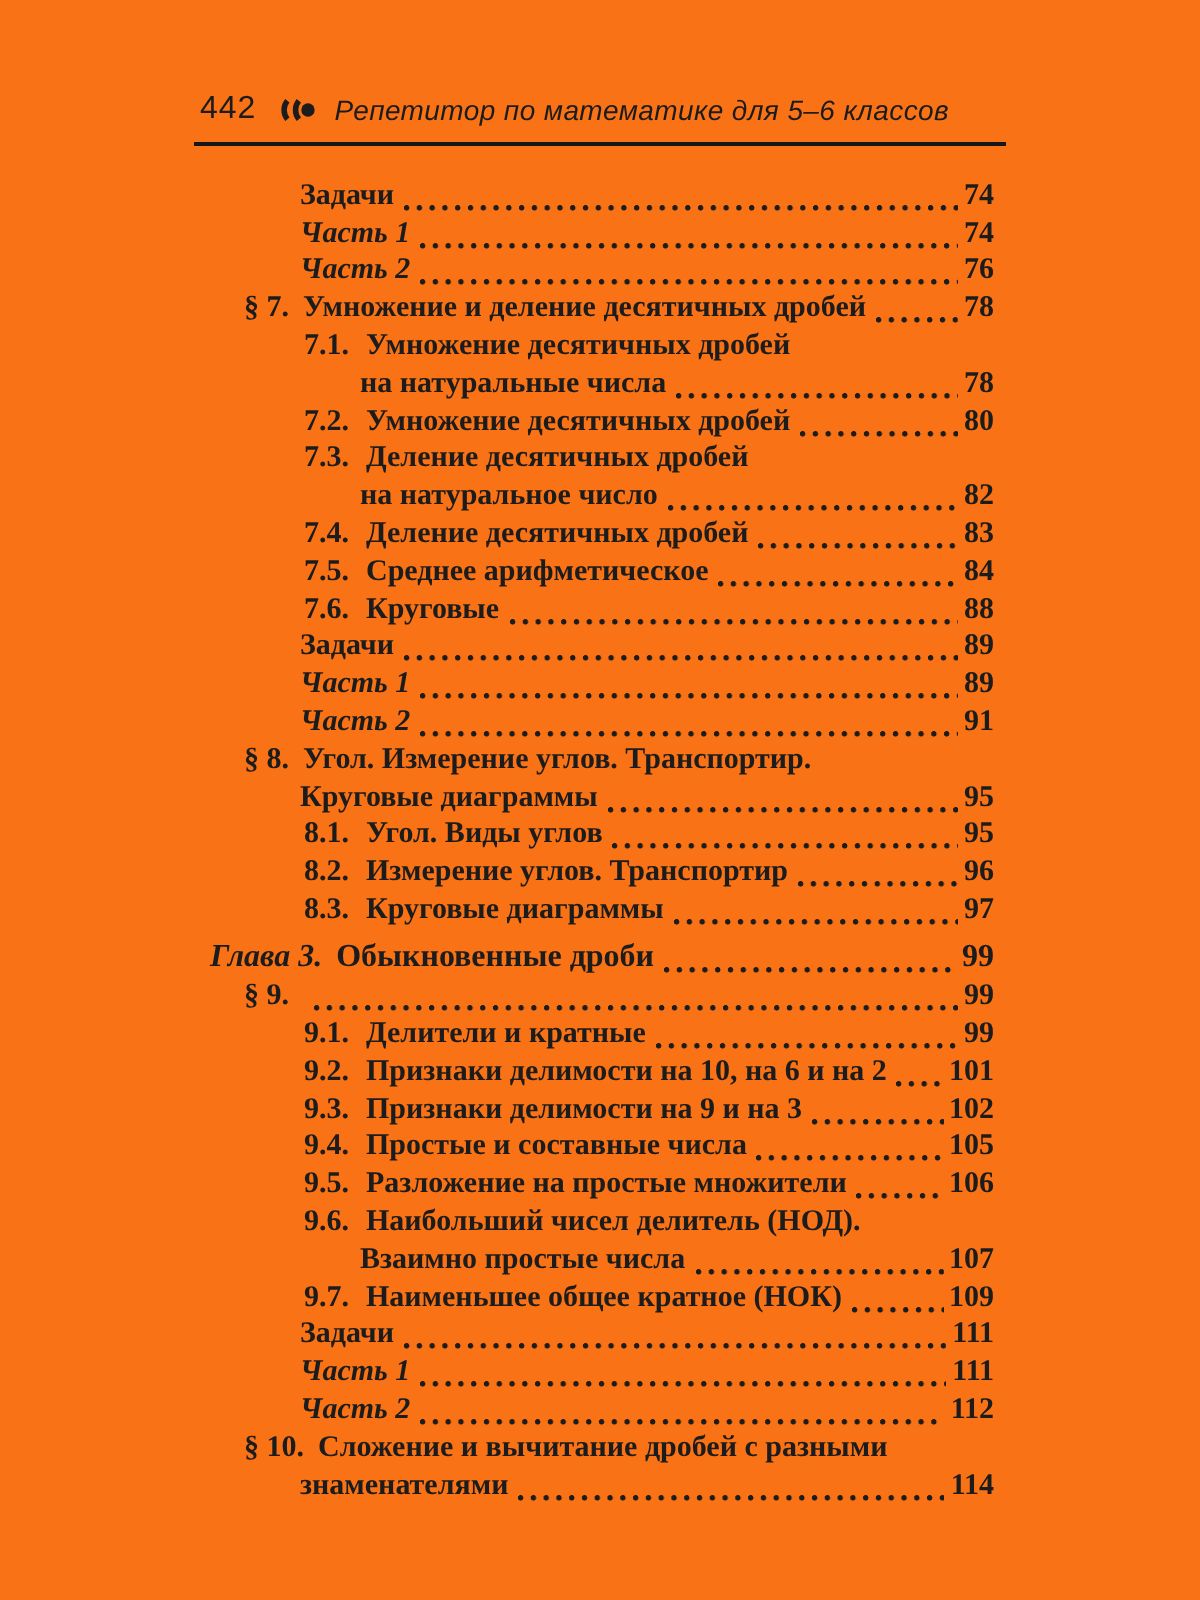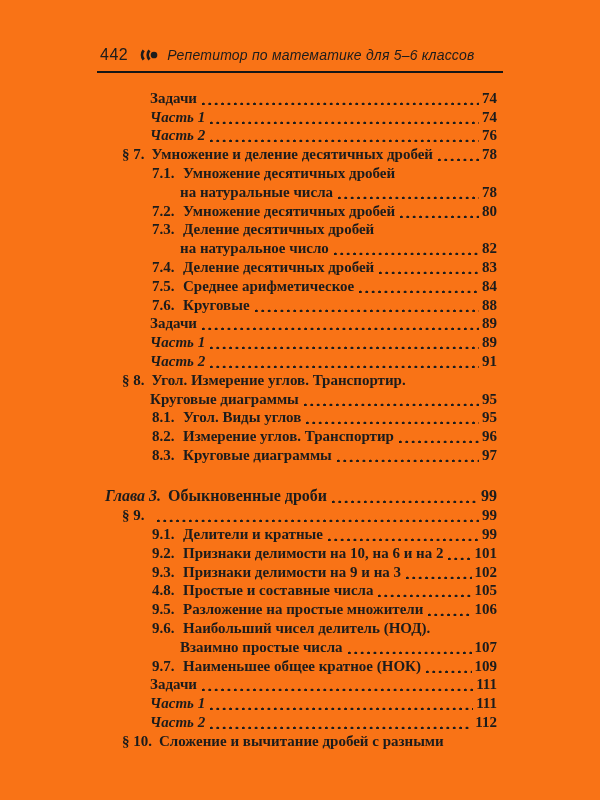--- a/index.html
+++ b/index.html
@@ -67,21 +67,21 @@
   .row-part .lbl { font-style: italic; }
 
   .row-section { padding-left: 22px; }
   .row-section .num { margin-right: 7px; flex: 0 0 auto; }
   .cont-section { padding-left: 50px; }
 
   .row-sub { padding-left: 52px; }
   .row-sub .num { flex: 0 0 31px; }
   .cont-sub { padding-left: 80px; }
 
-  .row-chapter { padding-left: 5px; margin-top: 22px; font-size: 16px; height: 19.5px; }
+  .row-chapter { padding-left: 5px; margin-top: 5px; font-size: 16px; height: 19.5px; }
   .row-chapter .num { font-style: italic; margin-right: 7px; flex: 0 0 auto; }
 
   .lbl { flex: 0 0 auto; }
 </style>
 </head>
 <body>
 
 <div class="page">
 
   <div class="header">
@@ -226,21 +226,21 @@
         <span class="leader"></span>
         <span class="pg">101</span>
       </div>
       <div class="toc-row row-sub">
         <span class="num">9.3.</span>
         <span class="lbl">Признаки делимости на 9 и на 3</span>
         <span class="leader"></span>
         <span class="pg">102</span>
       </div>
       <div class="toc-row row-sub">
-        <span class="num">4.8.</span>
+        <span class="num">9.4.</span>
         <span class="lbl">Простые и составные числа</span>
         <span class="leader"></span>
         <span class="pg">105</span>
       </div>
       <div class="toc-row row-sub">
         <span class="num">9.5.</span>
         <span class="lbl">Разложение на простые множители</span>
         <span class="leader"></span>
         <span class="pg">106</span>
       </div>
@@ -271,15 +271,20 @@
       </div>
       <div class="toc-row row-part">
         <span class="lbl">Часть 2</span>
         <span class="leader"></span>
         <span class="pg">112</span>
       </div>
       <div class="toc-row row-section">
         <span class="num">§ 10.</span>
         <span class="lbl">Сложение и вычитание дробей с разными</span>
       </div>
+      <div class="toc-row cont-section">
+        <span class="lbl">знаменателями</span>
+        <span class="leader"></span>
+        <span class="pg">114</span>
+      </div>
     </main>
 
 </div>
 
 </body></html>

